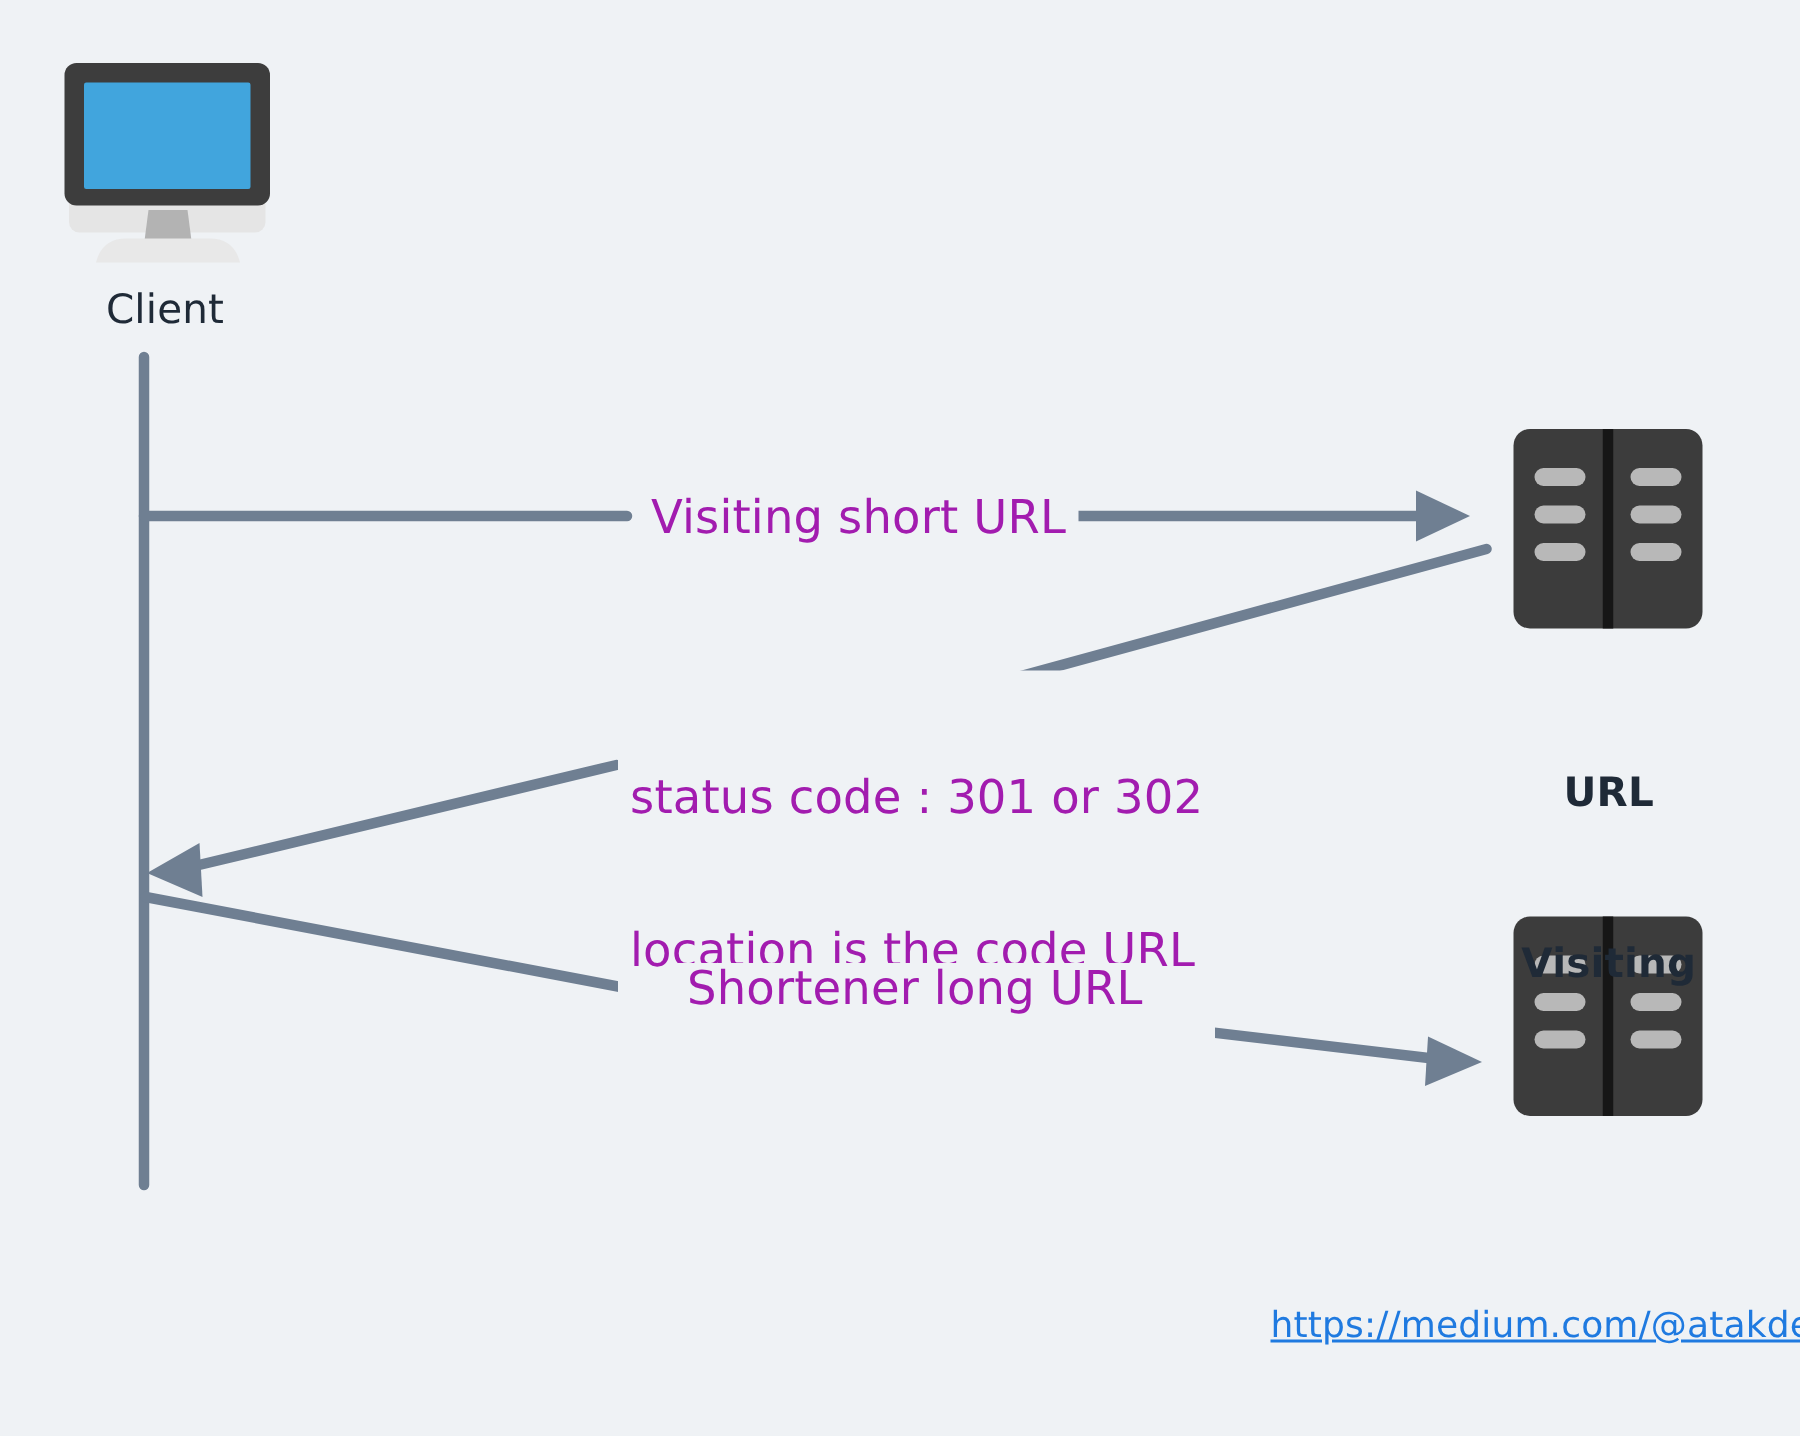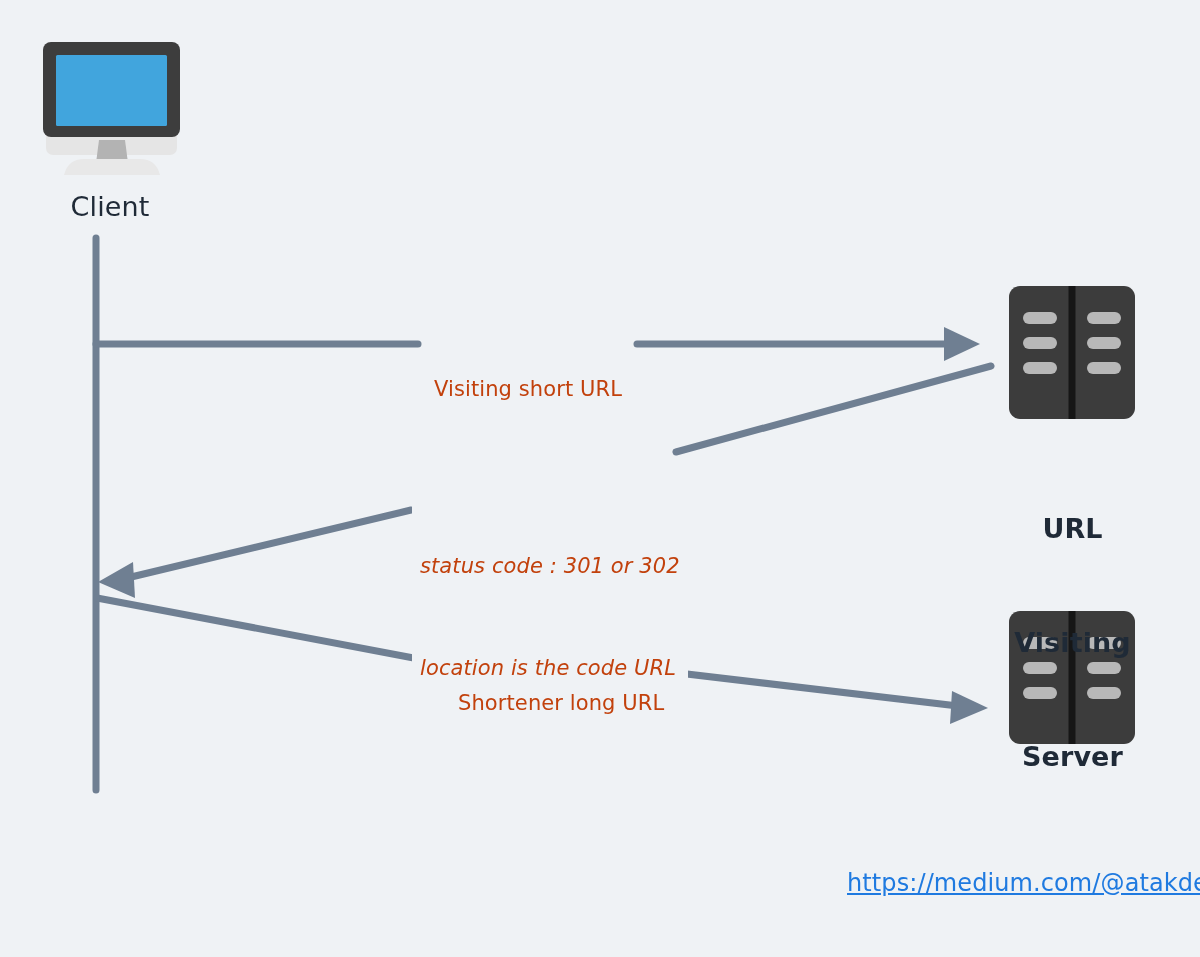--- a/index.html
+++ b/index.html
@@ -35,44 +35,43 @@
     position: absolute;
     color: #1f2a37;
     font-size: 27px;
     line-height: 38px;
     text-align: center;
     white-space: pre;
     letter-spacing: 0.1px;
   }
   .msg-label {
     position: absolute;
-    color: #c2410c;
-    font-size: 21px;
+    color: #a21caf;
+    font-size: 31px;
     line-height: 34px;
     white-space: pre;
     background: #eff2f5;
     letter-spacing: 0.1px;
-    margin-top: 44px;
   }
   .link-label {
     position: absolute;
     color: #1f7ae0;
     font-size: 24px;
     line-height: 30px;
     text-decoration: underline;
     text-decoration-color: #1f7ae0;
     white-space: pre;
     letter-spacing: 0.1px;
     cursor: pointer;
   }
   #client-label { left: 10px; top: 188px; width: 200px; }
   #shortener-label { left: 975px; top: 434px; width: 195px; font-weight: bold; }
   #urls-label { left: 965px; top: 758px; width: 215px; }
   #msg-visit-short { left: 426px; top: 328px; padding: 0 8px; }
-  #msg-status { left: 412px; top: 437px; padding: 0 8px; font-style: italic; }
+  #msg-status { left: 412px; top: 447px; padding: 0 8px; }
   #msg-visit-long { left: 450px; top: 642px; padding: 0 8px; }
   #medium-link { left: 847px; top: 868px; }
 </style>
 </head>
 <body>
 
 <div id="stage">
 
   <svg class="layer" viewBox="0 0 1200 957">
     <defs>
@@ -135,21 +134,20 @@
       <line x1="636" y1="668" x2="958" y2="706" stroke="#6f7f92" stroke-width="7" stroke-linecap="round"></line>
       <path d="M952 691 L988 708 L950 724 Z" fill="#6f7f92"></path>
     </g>
   </svg>
 
   <div class="node-label" id="client-label">Client</div>
 
   <div class="node-label" id="shortener-label">
     <div>URL</div>
     <div>Visiting</div>
-    <div>Server</div>
   </div>
 
 
   <div class="msg-label" id="msg-visit-short">Visiting short URL</div>
 
   <div class="msg-label" id="msg-status">
     <div>status code : 301 or 302</div>
     <div>location is the code URL</div>
   </div>
 

